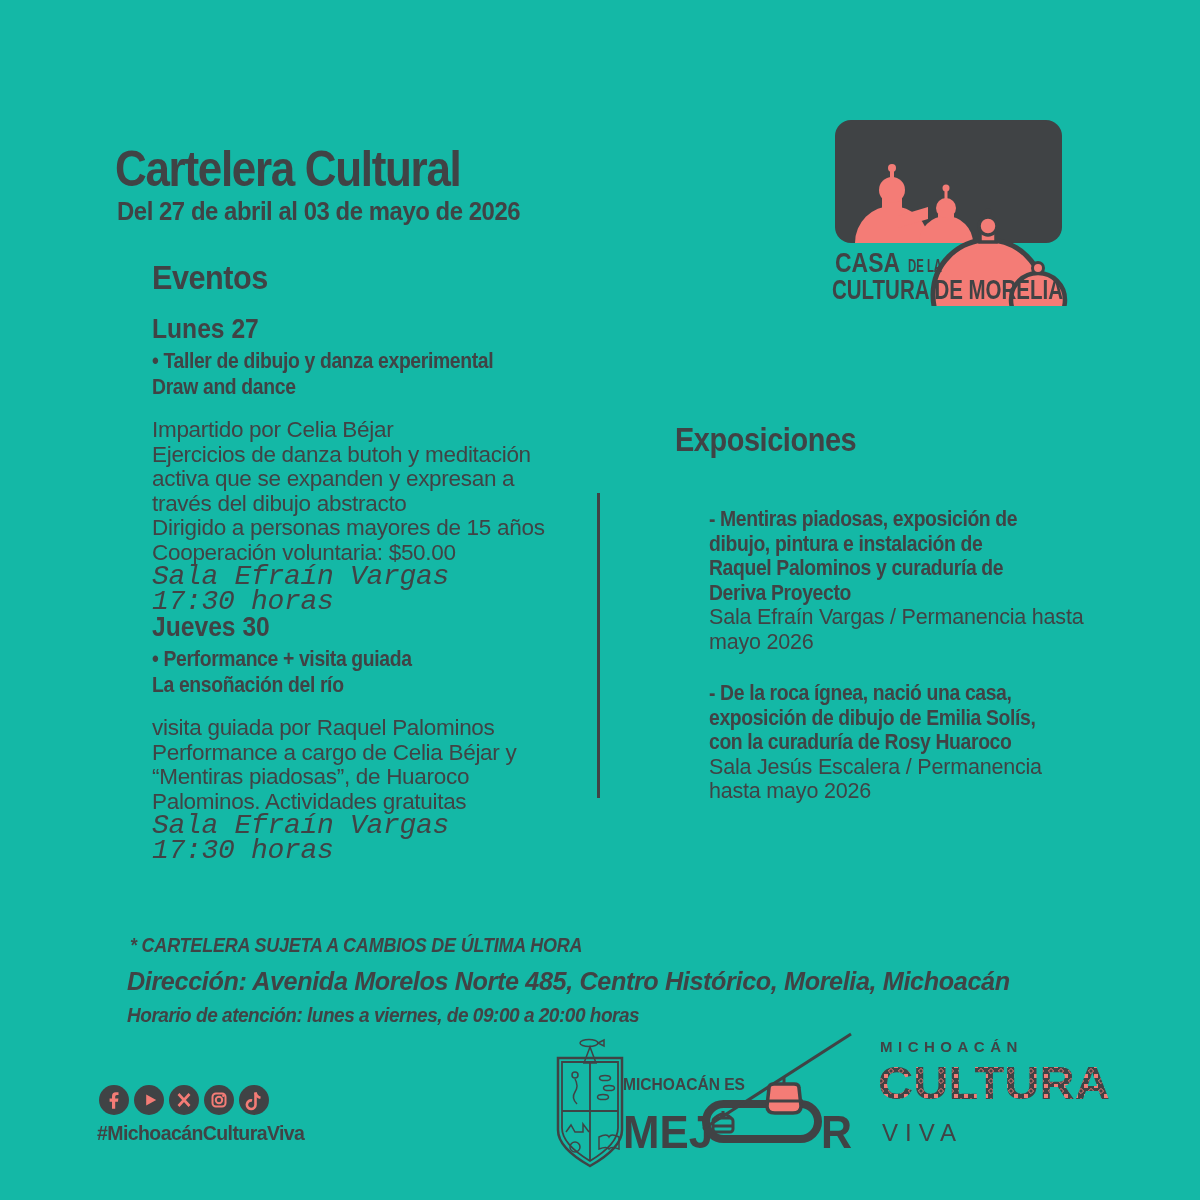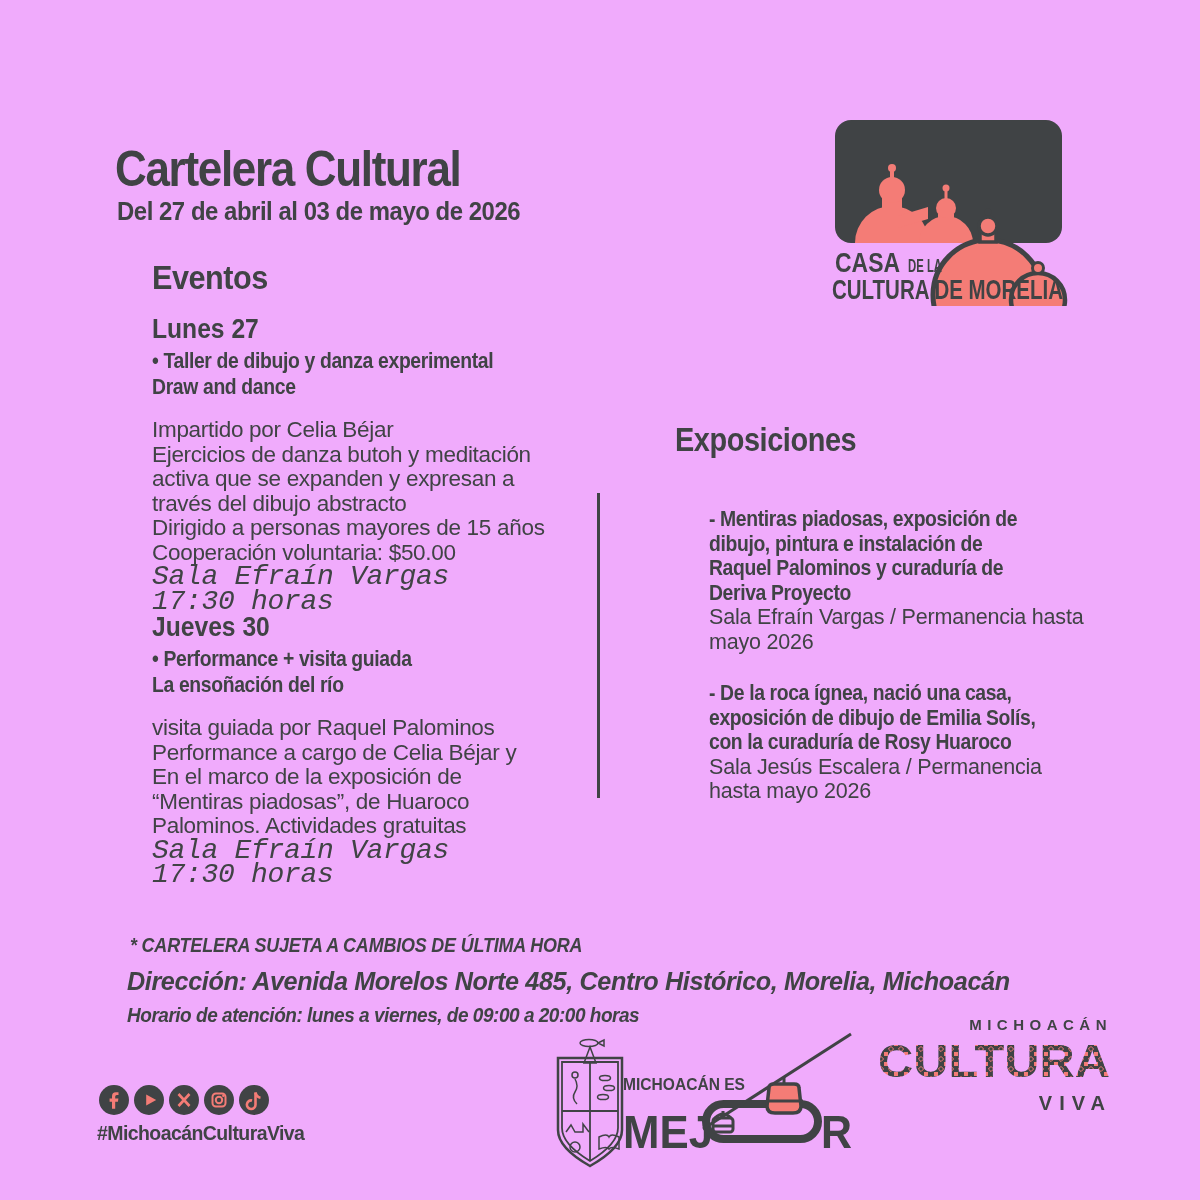--- a/index.html
+++ b/index.html
@@ -1,18 +1,18 @@
 <!DOCTYPE html>
 <html><head>
 <meta charset="utf-8">
 <style>
   html,body{margin:0;padding:0;}
   .canvas{
     position:relative;width:1200px;height:1200px;overflow:hidden;
-    background:#f0abfc;color:#404345;
+    background:#14b8a6;color:#404345;
     font-family:"Liberation Sans","DejaVu Sans",sans-serif;
   }
   .abs{position:absolute;}
   .sx88{transform:scaleX(0.88);transform-origin:0 0;}
   .sx90{transform:scaleX(0.90);transform-origin:0 0;}
   .sx92{transform:scaleX(0.92);transform-origin:0 0;}
 
   .title{left:115px;top:140px;font-size:50px;font-weight:800;letter-spacing:-1.5px;white-space:nowrap;}
   .subtitle{left:117px;top:196px;font-size:26px;font-weight:700;letter-spacing:-0.5px;white-space:nowrap;}
 
@@ -33,23 +33,23 @@
   .expo-bold-line{font-size:21.5px;font-weight:800;letter-spacing:-0.4px;line-height:24.5px;white-space:nowrap;transform:scaleX(0.90);transform-origin:0 0;}
   .expo-line{font-size:21.5px;font-weight:400;letter-spacing:-0.2px;line-height:24.5px;white-space:nowrap;}
 
   .disclaimer{left:130px;top:934px;font-size:19.5px;font-weight:800;font-style:italic;letter-spacing:-0.2px;white-space:nowrap;transform:scaleX(0.92);transform-origin:0 0;}
   .address{left:127px;top:966px;font-size:26px;font-weight:800;font-style:italic;letter-spacing:-0.4px;white-space:nowrap;transform:scaleX(0.97);transform-origin:0 0;}
   .hours{left:127px;top:1004px;font-size:20px;font-weight:800;font-style:italic;letter-spacing:-0.5px;white-space:nowrap;transform:scaleX(0.95);transform-origin:0 0;}
 
   .social-row{left:99px;top:1085px;display:flex;gap:5px;}
   .hashtag{left:97px;top:1121px;font-size:20.5px;font-weight:800;letter-spacing:-0.6px;white-space:nowrap;transform:scaleX(0.95);transform-origin:0 0;}
 
-  .cv-logo{left:876px;top:1016px;width:236px;text-align:right;}
+  .cv-logo{left:876px;top:1038px;width:236px;text-align:left;}
   .cv-top{font-size:15px;font-weight:600;letter-spacing:5.5px;margin-left:4px;line-height:18px;}
-  .cv-bottom{font-size:20px;font-weight:700;letter-spacing:7px;margin-left:6px;line-height:24px;margin-top:1px;}
+  .cv-bottom{font-size:24px;font-weight:400;letter-spacing:7px;margin-left:6px;line-height:24px;margin-top:9px;}
 
   svg text{font-family:"Liberation Sans","DejaVu Sans",sans-serif;}
 </style>
 </head>
 <body>
 
 <div class="canvas">
 
   <div class="abs title sx88">Cartelera Cultural</div>
   <div class="abs subtitle sx92">Del 27 de abril al 03 de mayo de 2026</div>
@@ -101,21 +101,20 @@
     <div class="evt-italic">17:30 horas</div>
   </div>
 
   <div class="abs event" style="top:612px">
     <div class="day">Jueves 30</div>
     <div class="evt-bold">• Performance + visita guiada</div>
     <div class="evt-bold">La ensoñación del río</div>
     <div class="evt-lines">
         <div class="evt-line">visita guiada por Raquel Palominos</div>
         <div class="evt-line">Performance a cargo de Celia Béjar y</div>
-        <div class="evt-line">En el marco de la exposición de</div>
         <div class="evt-line">“Mentiras piadosas”, de Huaroco</div>
         <div class="evt-line">Palominos. Actividades gratuitas</div>
       </div>
     <div class="evt-italic">Sala Efraín Vargas</div>
     <div class="evt-italic">17:30 horas</div>
   </div>
 
   <div class="abs divider"></div>
 
   <div class="abs section-h expos-h">Exposiciones</div>

